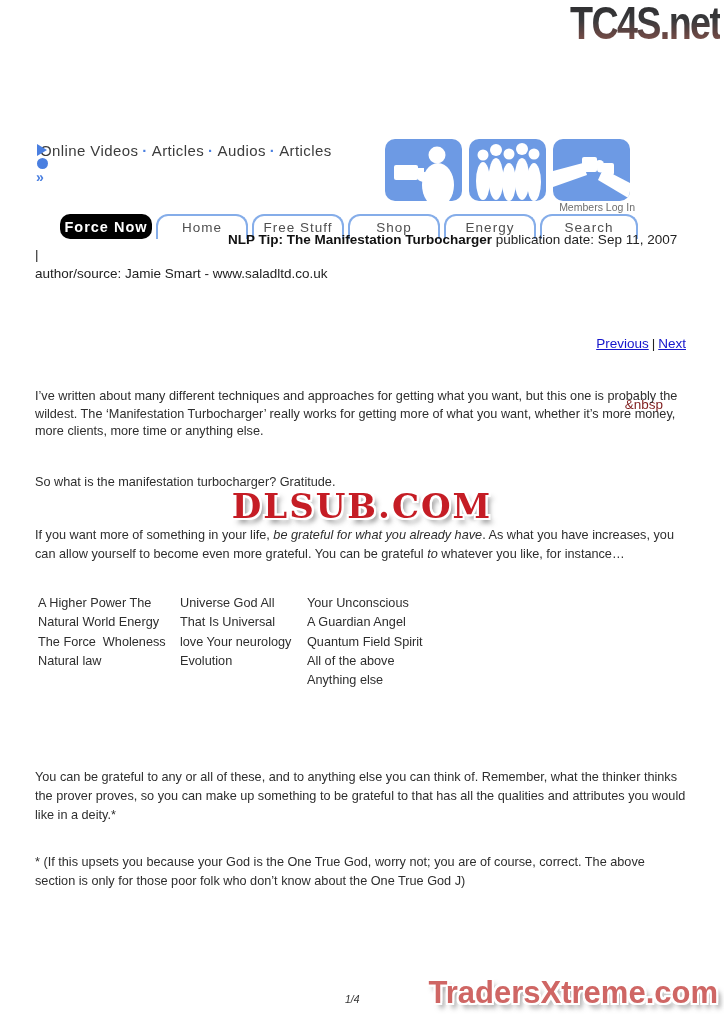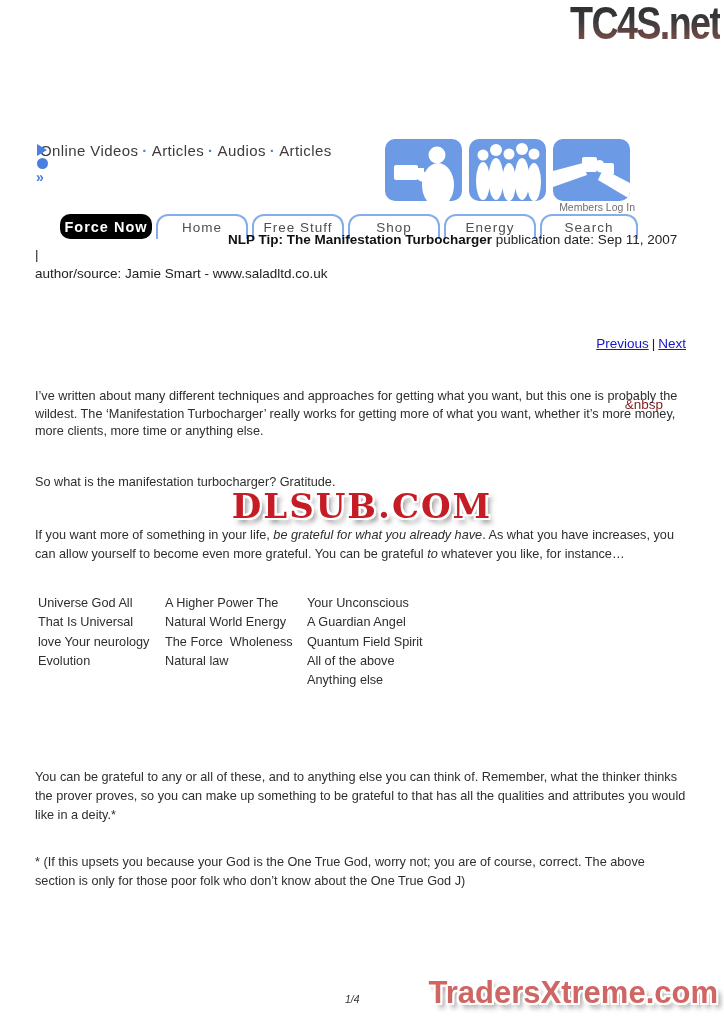--- a/index.html
+++ b/index.html
@@ -158,31 +158,31 @@
   <div class="pagenav">
     <a>Previous</a><span class="sep">|</span><a>Next</a>
   </div>
   <div class="nbsp-txt">&amp;nbsp</div>
 
   <div class="para lh18 p1">I’ve written about many different techniques and approaches for getting what you want, but this one is probably the wildest. The ‘Manifestation Turbocharger’ really works for getting more of what you want, whether it’s more money, more clients, more time or anything else.</div>
   <div class="para lh18 p2">So what is the manifestation turbocharger? Gratitude.</div>
   <div class="para lh19 p3"><span>If you want more of something in your life, </span><span class="ital">be grateful for what you already have</span><span>. As what you have increases, you can allow yourself to become even more grateful. You can be grateful </span><span class="ital">to</span><span> whatever you like, for instance…</span></div>
 
   <div class="glist">
+    <div class="gcol gcol2">
+      <div class="g-item">A Higher Power The</div>
+      <div class="g-item">Natural World Energy</div>
+      <div class="g-item">The Force  Wholeness</div>
+      <div class="g-item">Natural law</div>
+    </div>
     <div class="gcol gcol1">
       <div class="g-item">Universe God All</div>
       <div class="g-item">That Is Universal</div>
       <div class="g-item">love Your neurology</div>
       <div class="g-item">Evolution</div>
-    </div>
-    <div class="gcol gcol2">
-      <div class="g-item">A Higher Power The</div>
-      <div class="g-item">Natural World Energy</div>
-      <div class="g-item">The Force  Wholeness</div>
-      <div class="g-item">Natural law</div>
     </div>
     <div class="gcol gcol3">
       <div class="g-item">Your Unconscious</div>
       <div class="g-item">A Guardian Angel</div>
       <div class="g-item">Quantum Field Spirit</div>
       <div class="g-item">All of the above</div>
       <div class="g-item">Anything else</div>
     </div>
   </div>
 

